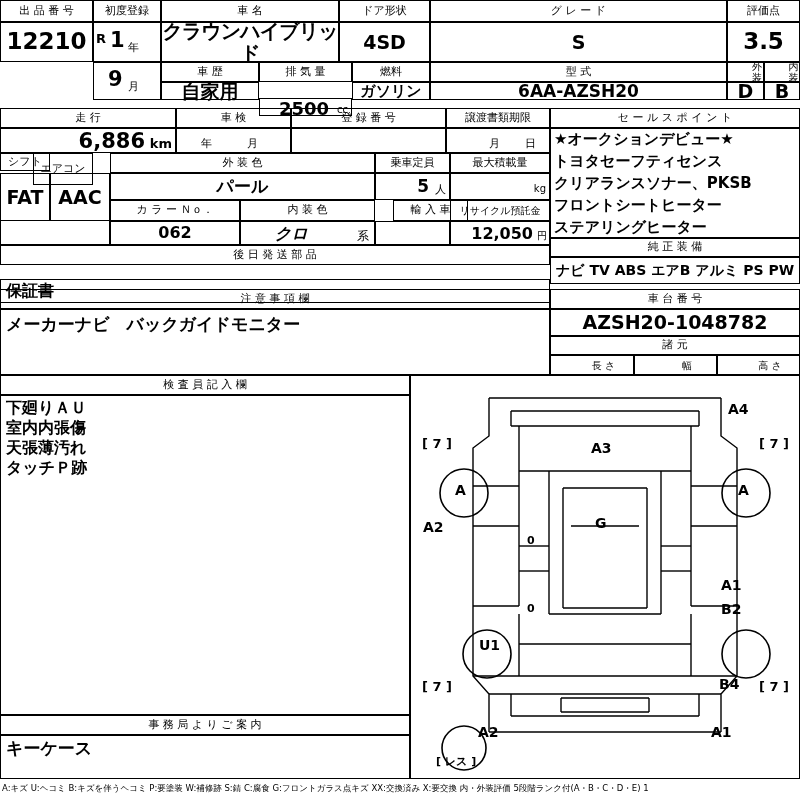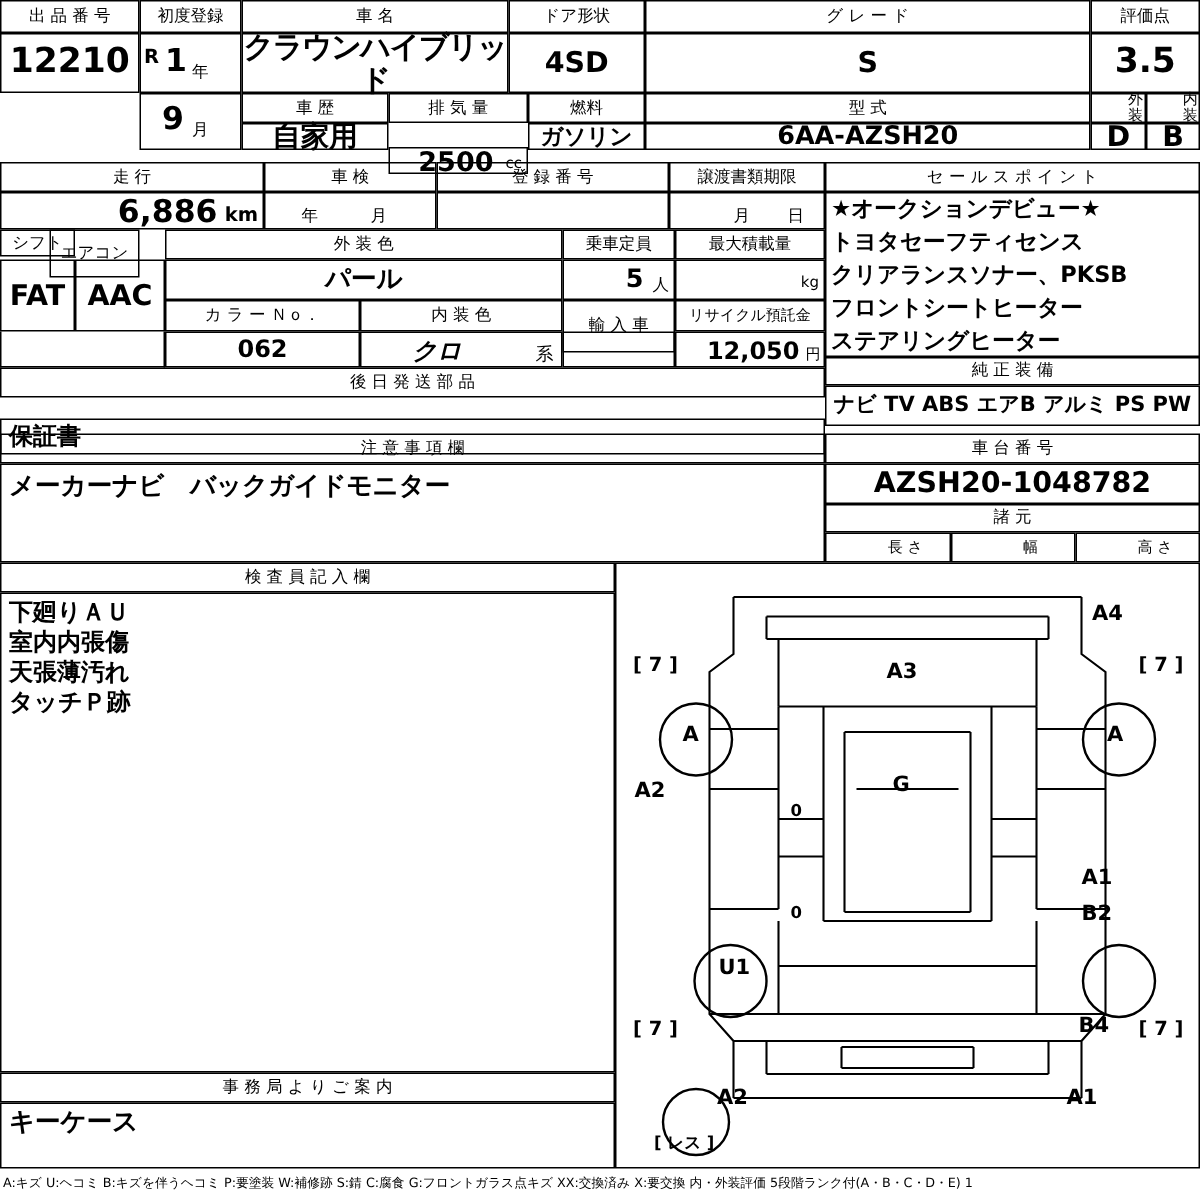--- a/index.html
+++ b/index.html
@@ -101,21 +101,21 @@
   <div class="bx" style="left:375px;top:173px;width:75px;height:27px;">
     <div style="position:absolute;right:20px;top:2px;font-size:17px;font-weight:bold;">5</div>
     <div style="position:absolute;right:3px;top:8px;font-size:11px;">人</div>
   </div>
   <div class="bx" style="left:450px;top:173px;width:100px;height:27px;">
     <div style="position:absolute;right:3px;top:9px;font-size:10px;">kg</div>
   </div>
 
   <div class="bx lbl" style="left:110px;top:200px;width:130px;height:21px;">カ ラ ー Ｎｏ．</div>
   <div class="bx lbl" style="left:240px;top:200px;width:135px;height:21px;">内 装 色</div>
-  <div class="bx lbl" style="left:375px;top:200px;width:75px;height:35px;">輸 入 車</div>
+  <div class="bx lbl" style="left:393px;top:200px;width:75px;height:21px;">輸 入 車</div>
   <div class="bx lbl" style="left:450px;top:200px;width:100px;height:21px;font-size:10px;">リサイクル預託金</div>
 
   <div class="bx val ctr" style="left:110px;top:221px;width:130px;height:24px;font-size:16px;font-weight:bold;">062</div>
   <div class="bx" style="left:240px;top:221px;width:135px;height:24px;">
     <div style="position:absolute;left:34px;top:2px;font-size:16px;font-weight:bold;font-style:italic;">クロ</div>
     <div style="position:absolute;right:5px;top:6px;font-size:12px;">系</div>
   </div>
   <div class="bx" style="left:0;top:221px;width:110px;height:24px;border-top:none;"></div>
   <div class="bx" style="left:375px;top:221px;width:75px;height:24px;"></div>
   <div class="bx" style="left:450px;top:221px;width:100px;height:24px;">

